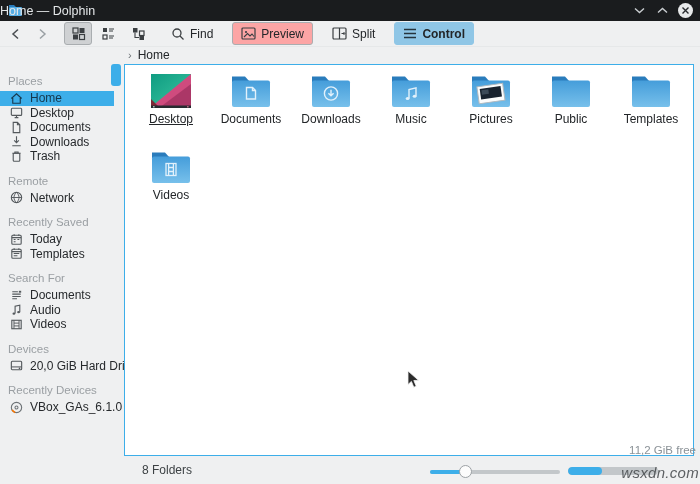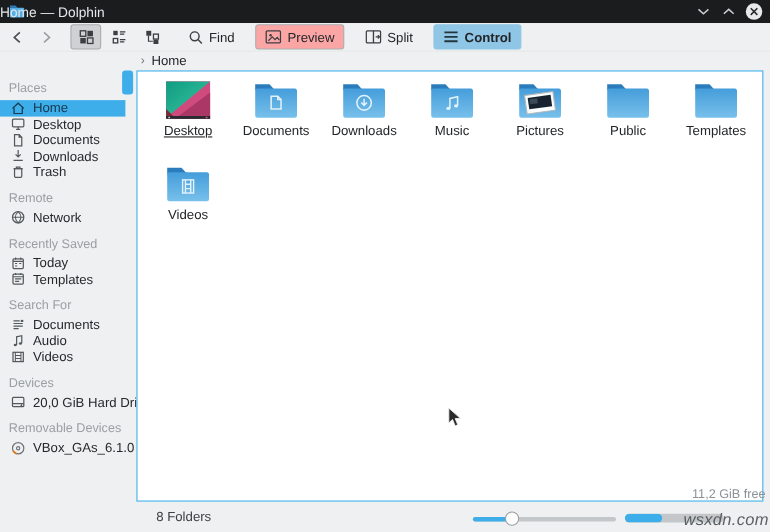--- a/index.html
+++ b/index.html
@@ -296,21 +296,21 @@
   <div class="sec-header">Devices</div>
   <div class="side-item">
     <svg class="si" width="15" height="15" viewBox="0 0 16 16">
         <rect x="2.5" y="3.5" width="11" height="9" rx="1" fill="none" stroke="#54595d" stroke-width="1.2"></rect>
         <path d="M2.5,9.5 h11" stroke="#54595d" stroke-width="1.1"></path>
         <circle cx="11.2" cy="11" r="0.9" fill="#54595d"></circle>
       </svg>
     <span>20,0 GiB Hard Drive</span>
   </div>
 
-  <div class="sec-header">Removable Devices</div>
+  <div class="sec-header">Recently Devices</div>
   <div class="side-item">
     <svg class="si" width="15" height="15" viewBox="0 0 16 16">
         <circle cx="8" cy="8" r="5.5" fill="none" stroke="#6e7377" stroke-width="1.2"></circle>
         <circle cx="8" cy="8" r="1.6" fill="none" stroke="#6e7377" stroke-width="1.1"></circle>
         <path d="M3.4,10.6 a5.5,5.5 0 0 0 3.2,2.7" fill="none" stroke="#f67400" stroke-width="1.6"></path>
       </svg>
     <span>VBox_GAs_6.1.0</span>
   </div>
 </div>
 

